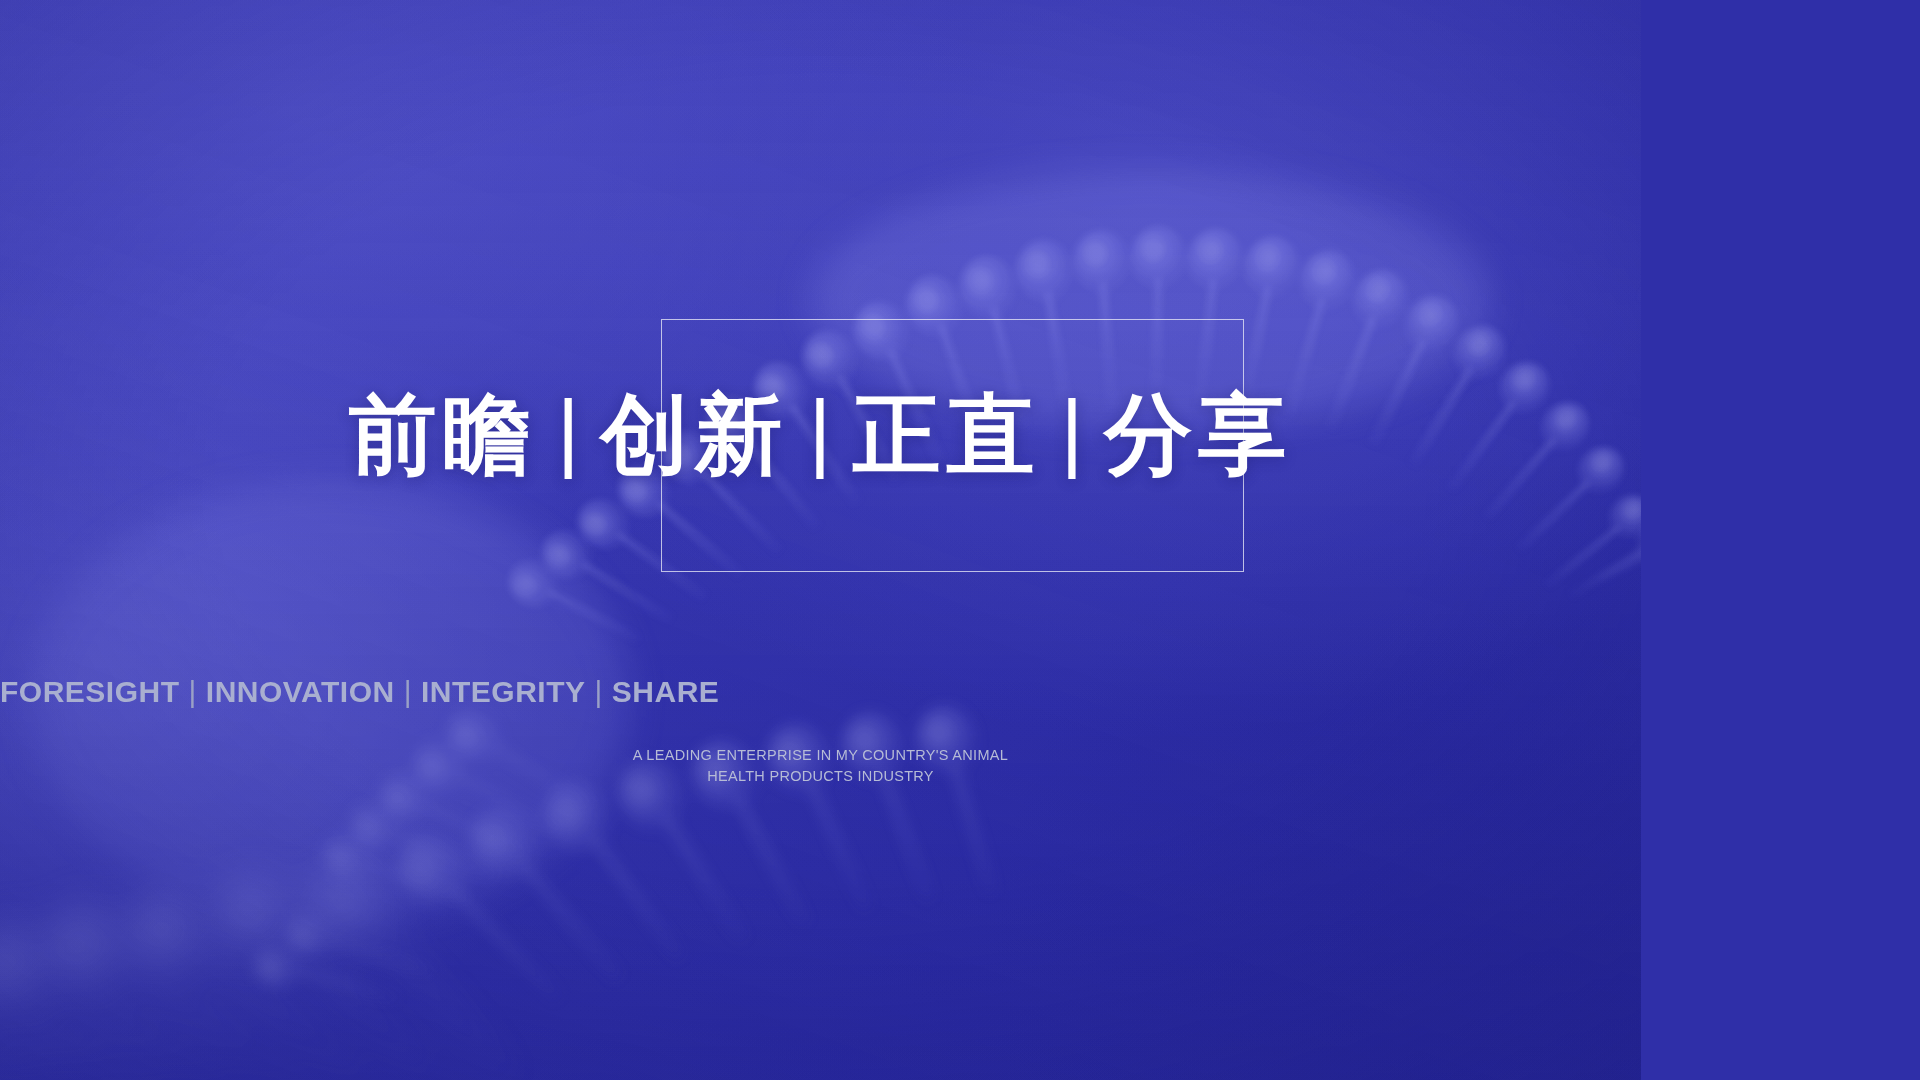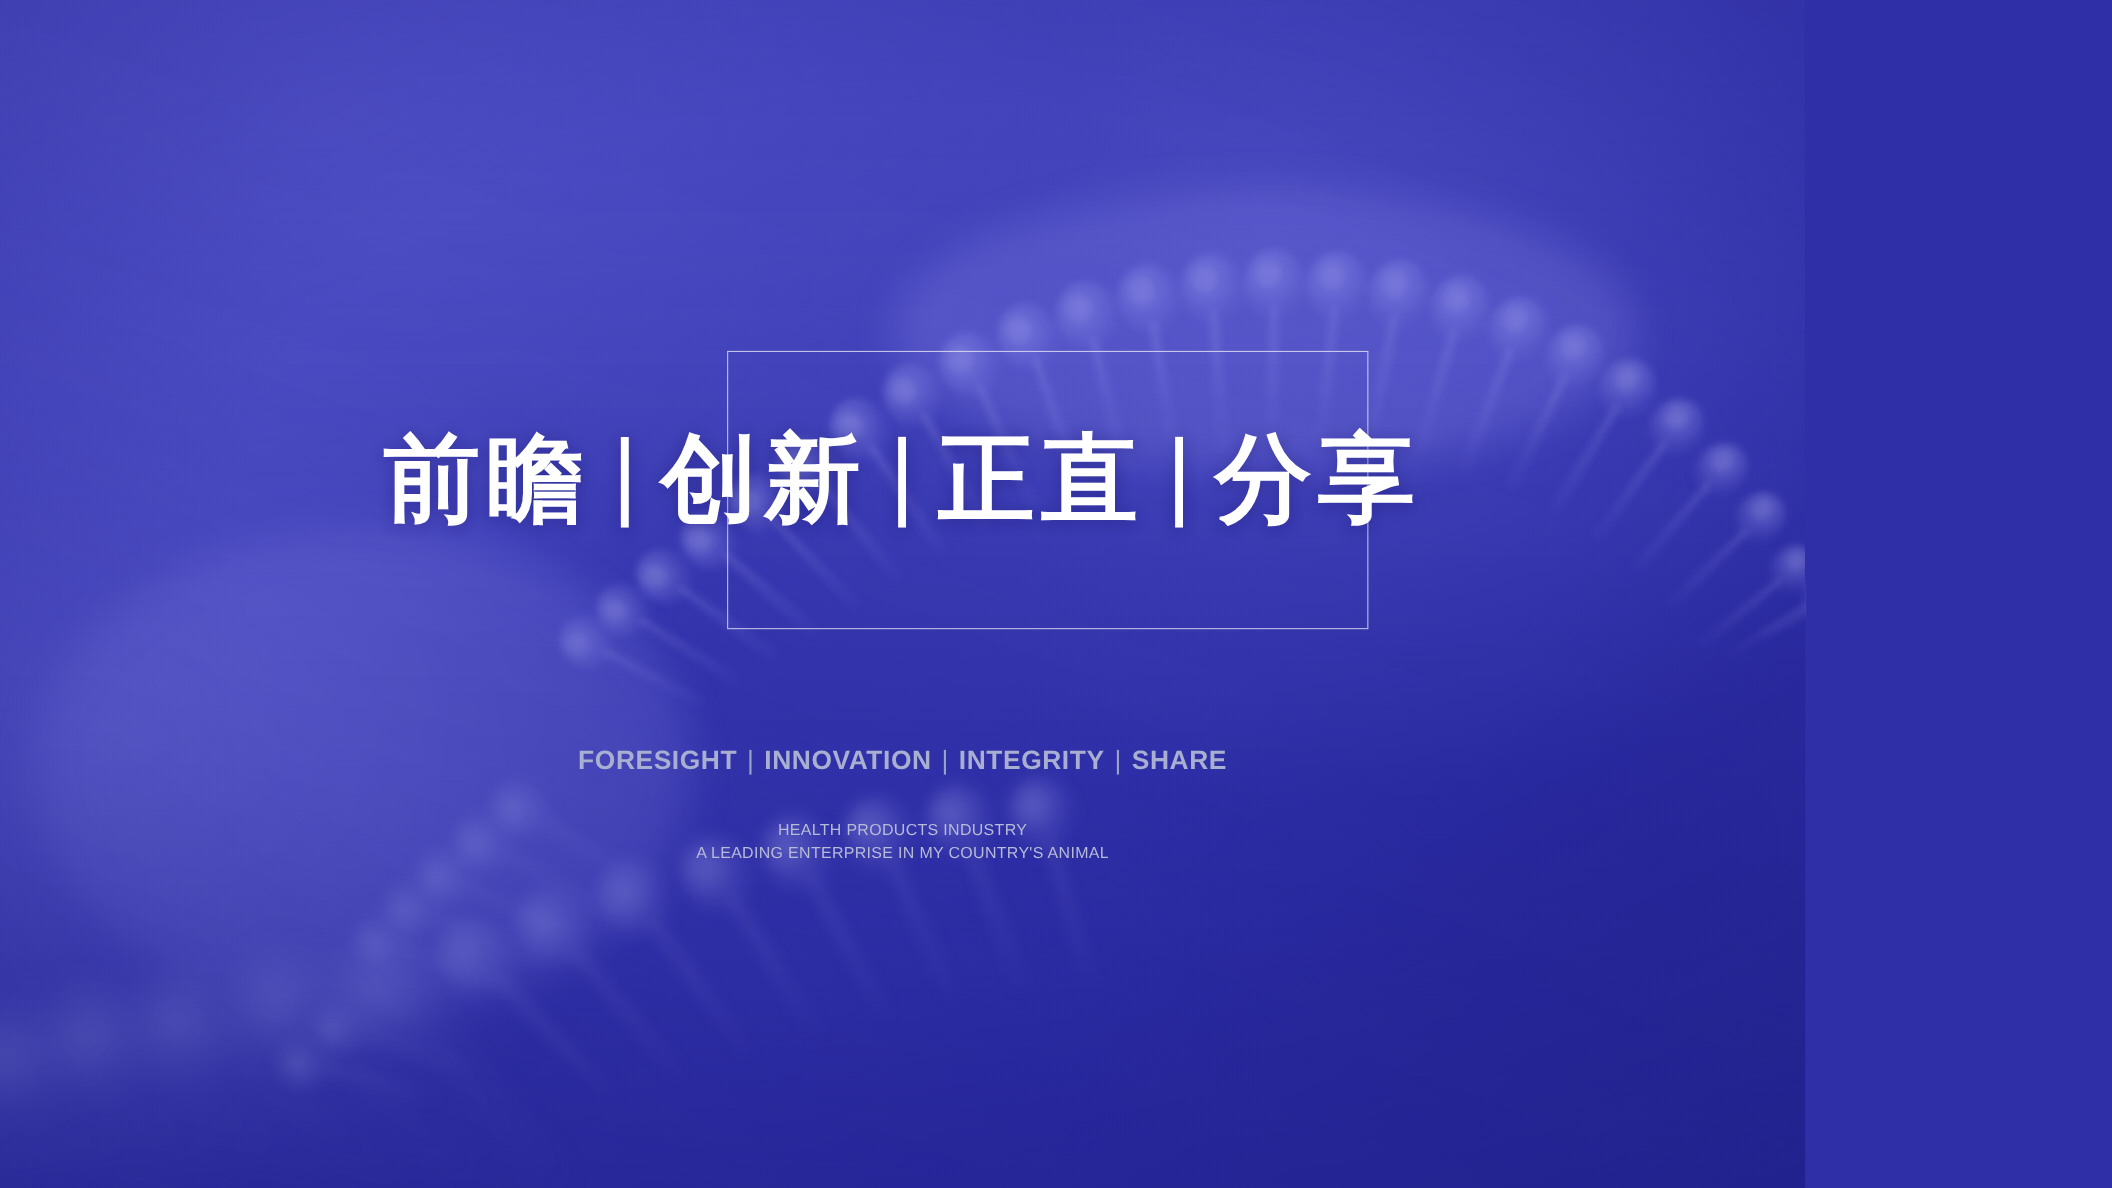--- a/index.html
+++ b/index.html
@@ -61,23 +61,22 @@
     display:inline-block;
     font-weight:400;
     padding:0 20px;
     position:relative;
     top:-4px;
   }
 
   .subtitle-en{
     position:absolute;
     left:0;right:0;top:673px;
-    text-align:center;
     color:#a9afd0;
-    font-size:24px;
+    font-size:30px;
     line-height:38px;
     font-weight:700;
     letter-spacing:0.5px;
     white-space:nowrap;
   }
   .subtitle-en .sep{
     display:inline-block;
     font-weight:400;
     padding:0 9px;
     color:#9aa1c6;
@@ -373,18 +372,18 @@
 
     <div class="title-cn">
       <span class="word">前瞻</span><span class="sep">|</span><span class="word">创新</span><span class="sep">|</span><span class="word">正直</span><span class="sep">|</span><span class="word">分享</span>
     </div>
 
     <div class="subtitle-en">
       <span>FORESIGHT</span><span class="sep">|</span><span>INNOVATION</span><span class="sep">|</span><span>INTEGRITY</span><span class="sep">|</span><span>SHARE</span>
     </div>
 
     <div class="caption">
+      <span class="line">A LEADING ENTERPRISE IN MY COUNTRY'S ANIMAL</span>
       <span class="line">HEALTH PRODUCTS INDUSTRY</span>
-      <span class="line">A LEADING ENTERPRISE IN MY COUNTRY'S ANIMAL</span>
     </div>
 
   </div>
 </div>
 
 </body></html>

